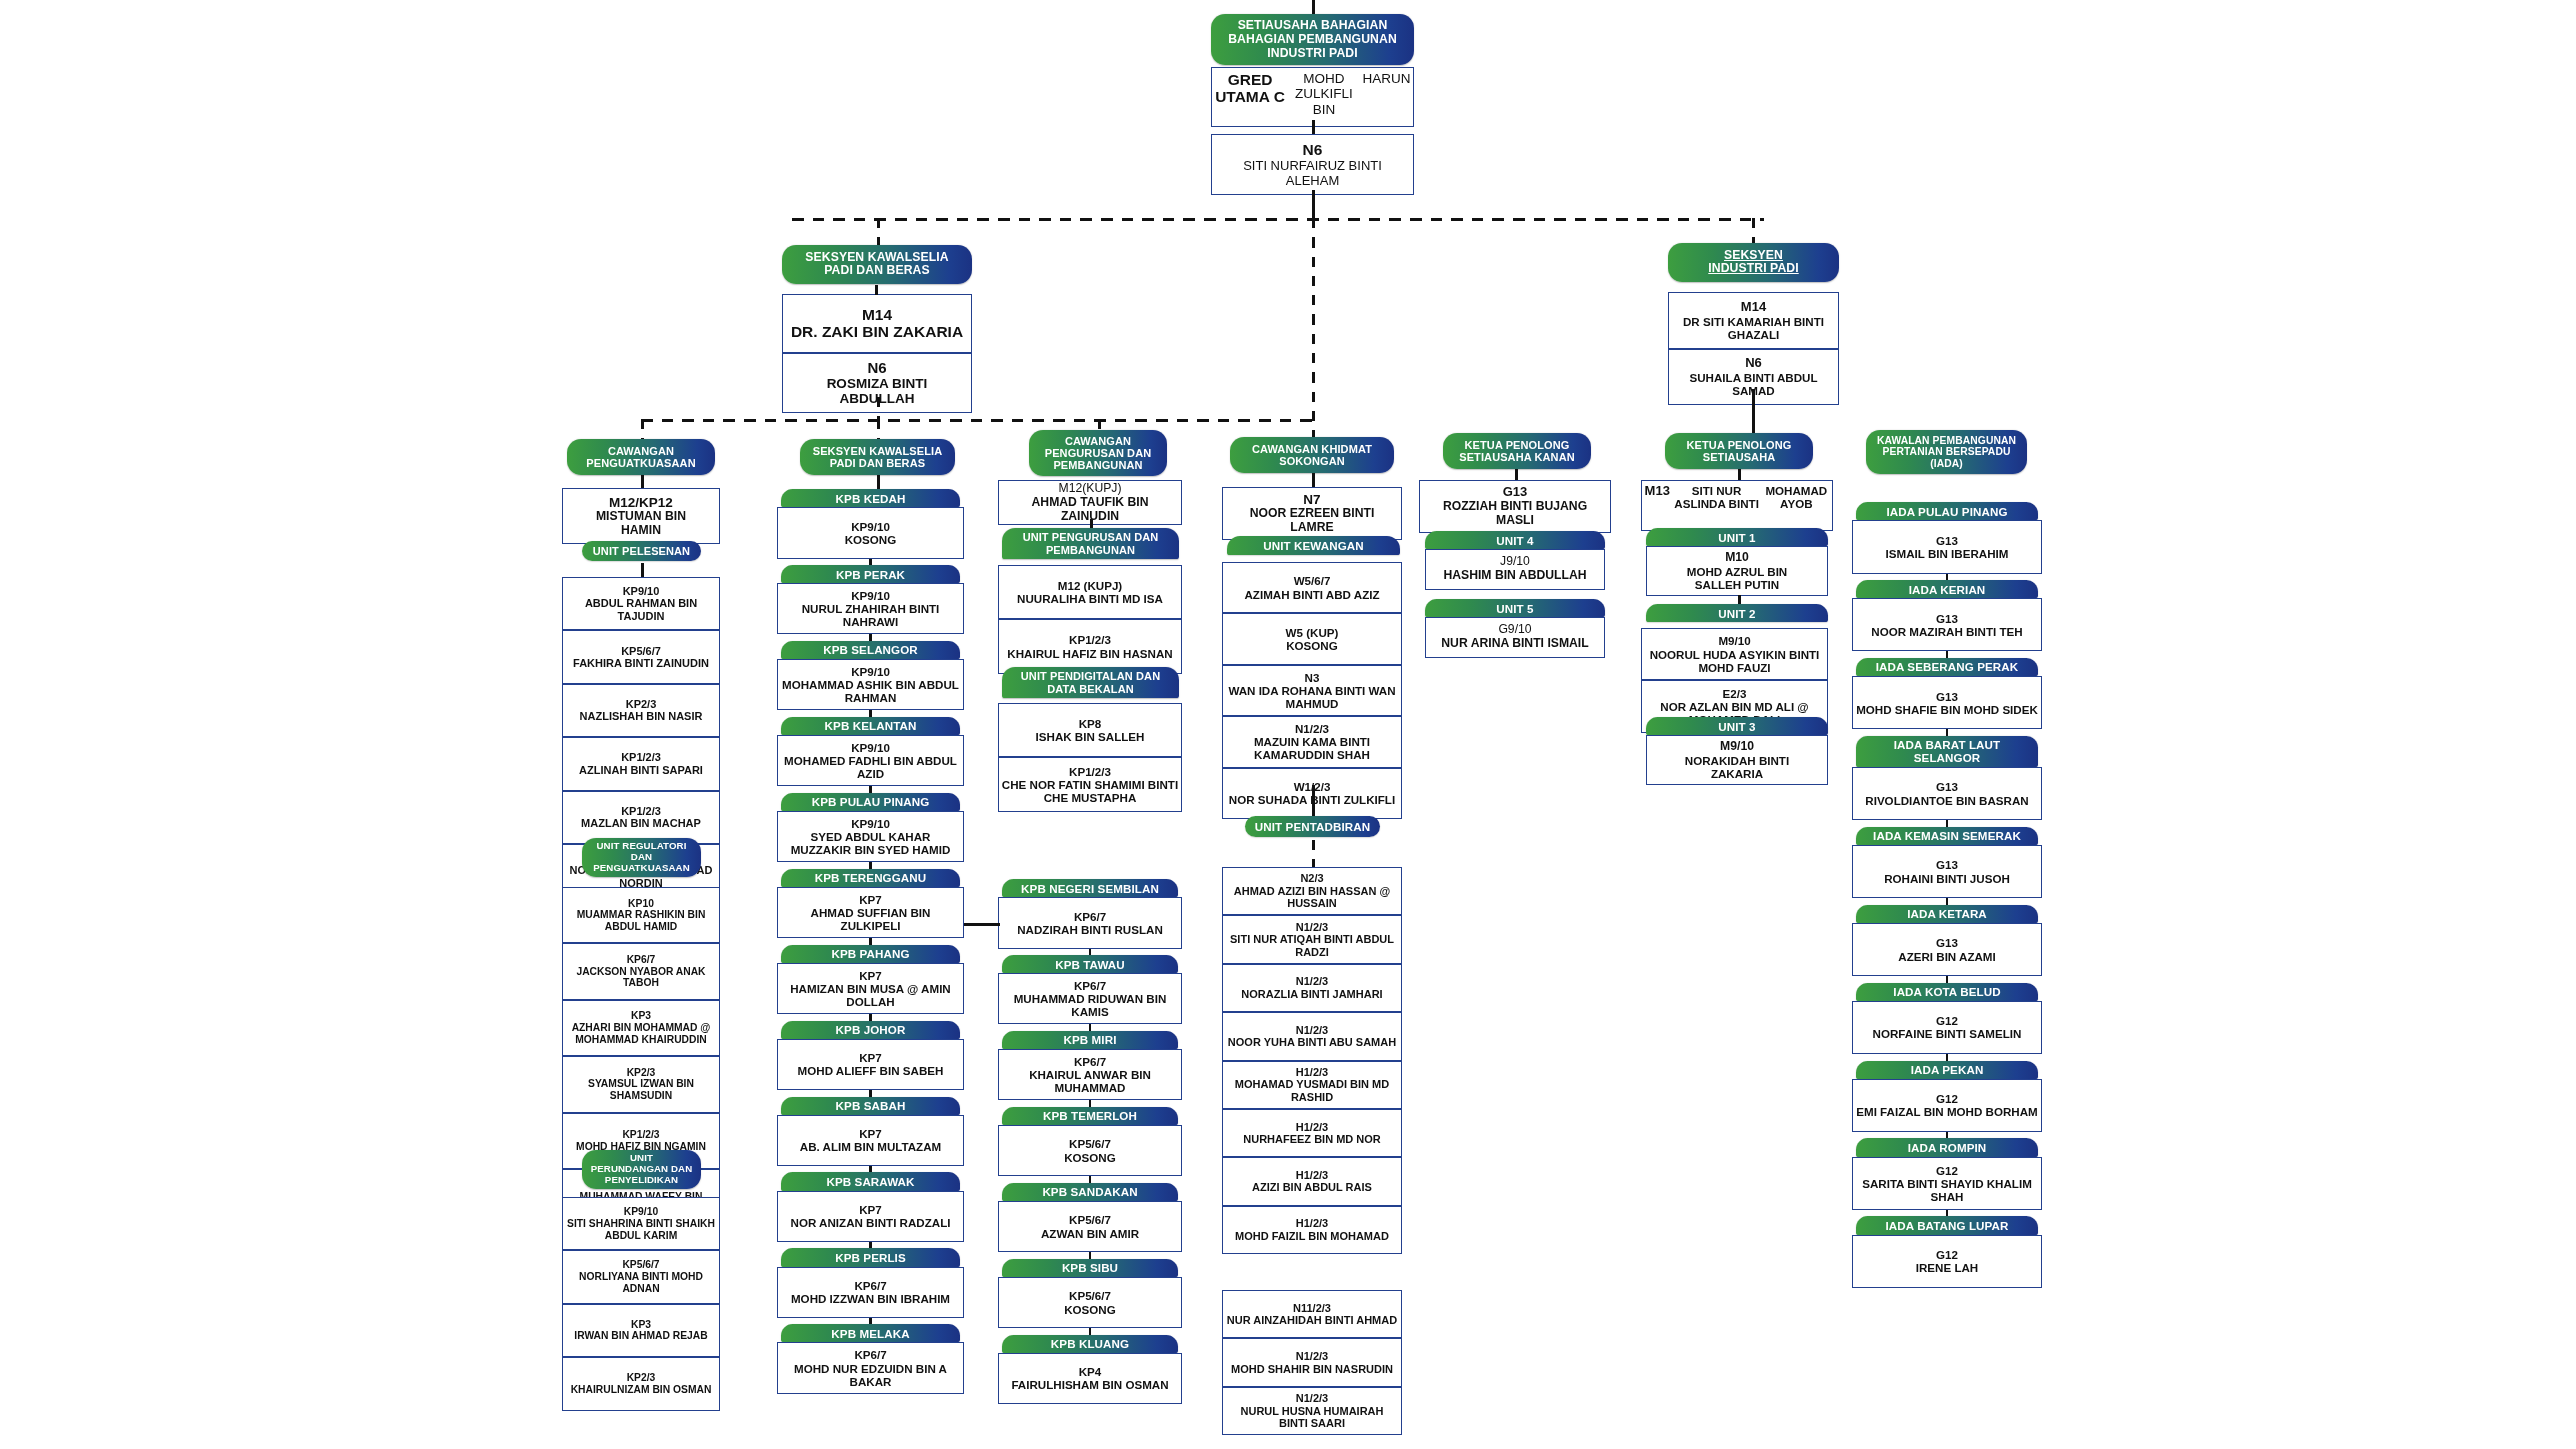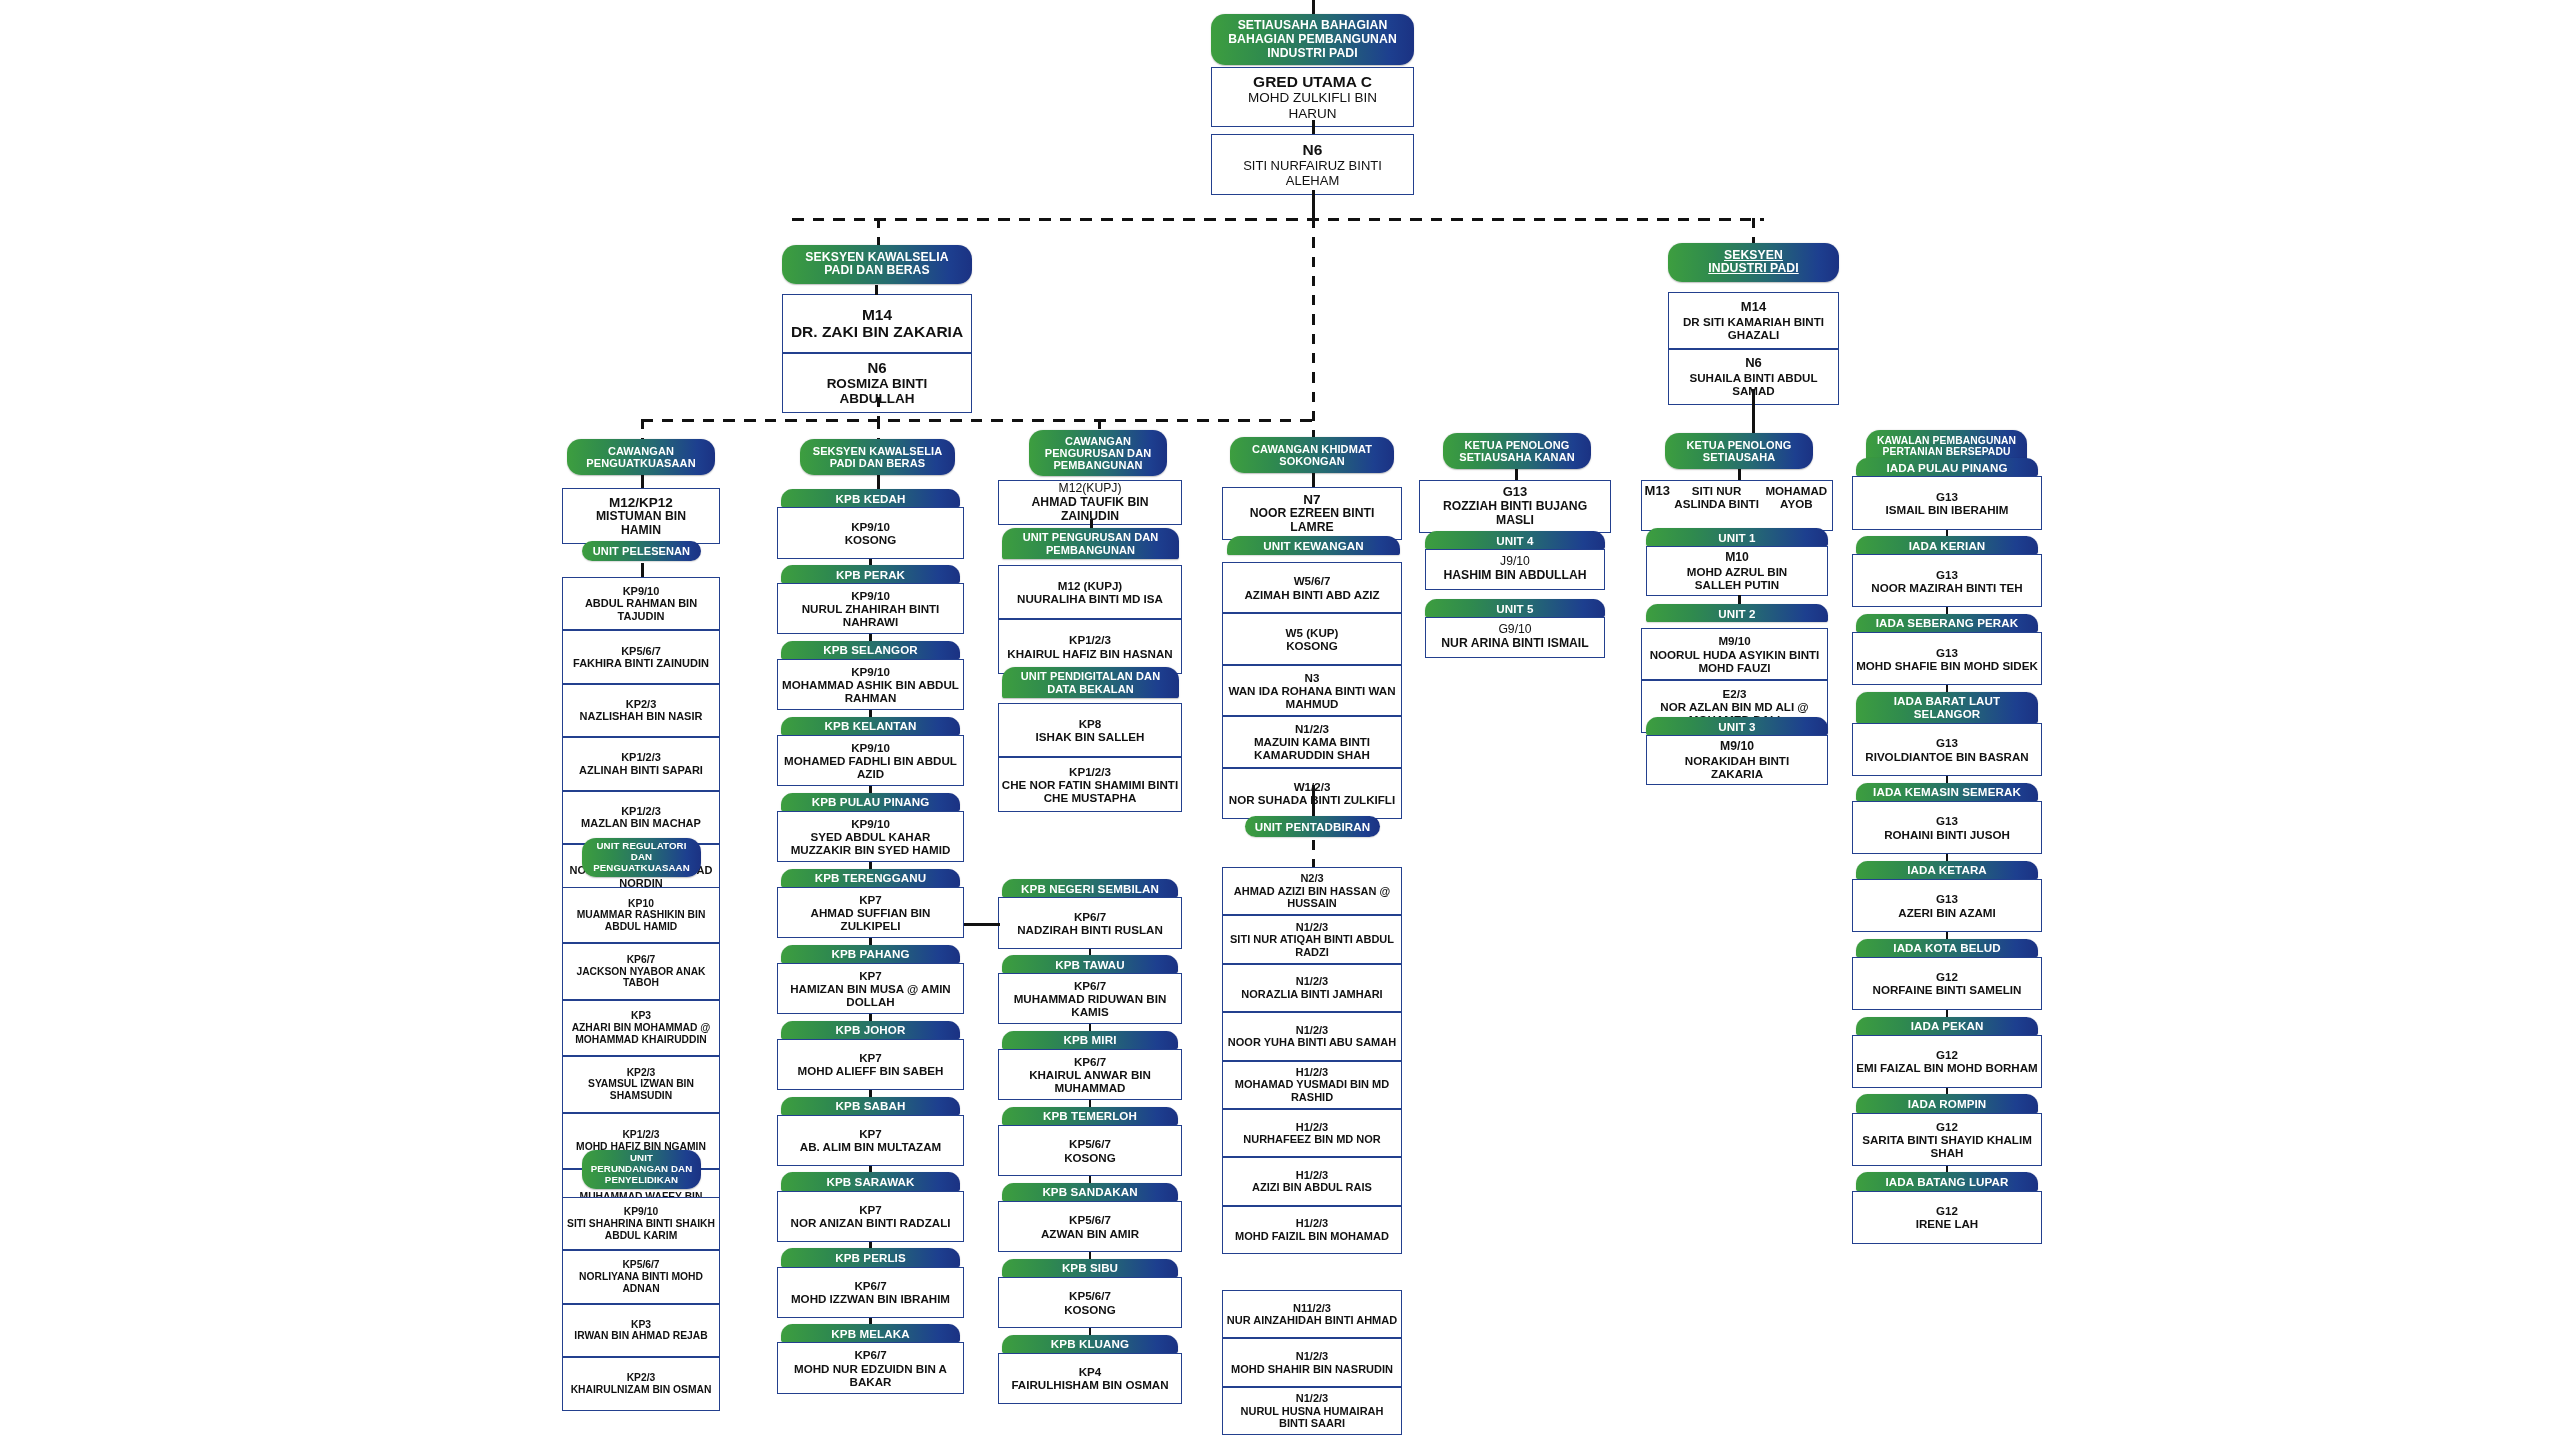--- a/index.html
+++ b/index.html
@@ -44,21 +44,21 @@
 <div class="canvas">
 
   <div class="vline" style="left:1312px;top:0px;height:14px;"></div>
 
   <div class="node" style="left:1211px;top:14px;width:203px;">
     <div class="hdr t19" style="padding:5.2px 3.9px;">
       <div>SETIAUSAHA BAHAGIAN</div>
       <div>BAHAGIAN PEMBANGUNAN</div>
       <div>INDUSTRI PADI</div>
     </div>
-    <div class="box t21" style="margin-top:1.3px;height:52px;display:flex;flex-direction:column;justify-content:center;">
+    <div class="box t21" style="margin-top:1.3px;height:52px;display:flex;justify-content:center;">
       <div class="g t24">GRED UTAMA C</div>
       <div class="nm" style="font-weight:normal;">MOHD ZULKIFLI BIN</div>
       <div class="nm" style="font-weight:normal;">HARUN</div>
     </div>
   </div>
 
   <div class="vline" style="left:1312px;top:120px;height:14px;"></div>
 
   <div class="node" style="left:1211px;top:134px;width:203px;">
     <div class="box t20" style="height:53px;display:flex;flex-direction:column;justify-content:center;">
@@ -602,21 +602,21 @@
     </div>
   </div>
 
   <div class="node" style="left:1866px;top:430px;width:161px;">
     <div class="hdr t16" style="padding:4.5px 3.9px;">
       <div>KAWALAN PEMBANGUNAN</div>
       <div>PERTANIAN BERSEPADU</div>
       <div>(IADA)</div>
     </div>
   </div>
-  <div class="node" style="left:1852px;top:458px;width:190px;">
+  <div class="node" style="left:1852px;top:502px;width:190px;">
       <div style="position: relative; margin-top: 0px;">
         <div class="hdr t18" style="padding: 2.6px 3.9px; border-radius: 11.6px 11.6px 2.6px 2.6px; margin: 0px 3.9px;">IADA PULAU PINANG</div>
         <div class="box t18" style="min-height: 45px; display: flex; flex-direction: column; justify-content: center;">
           <div class="g" style="font-weight: bold;">G13</div>
           <div class="nm">ISMAIL BIN IBERAHIM</div>
         </div>
       </div>
       <div style="position: relative; margin-top: 6.4px;">
         <div class="vline" style="left: calc(50% - 1.3px); top: -6.4px; height: 6.4px;"></div>
         <div class="hdr t18" style="padding: 2.6px 3.9px; border-radius: 11.6px 11.6px 2.6px 2.6px; margin: 0px 3.9px;">IADA KERIAN</div>

